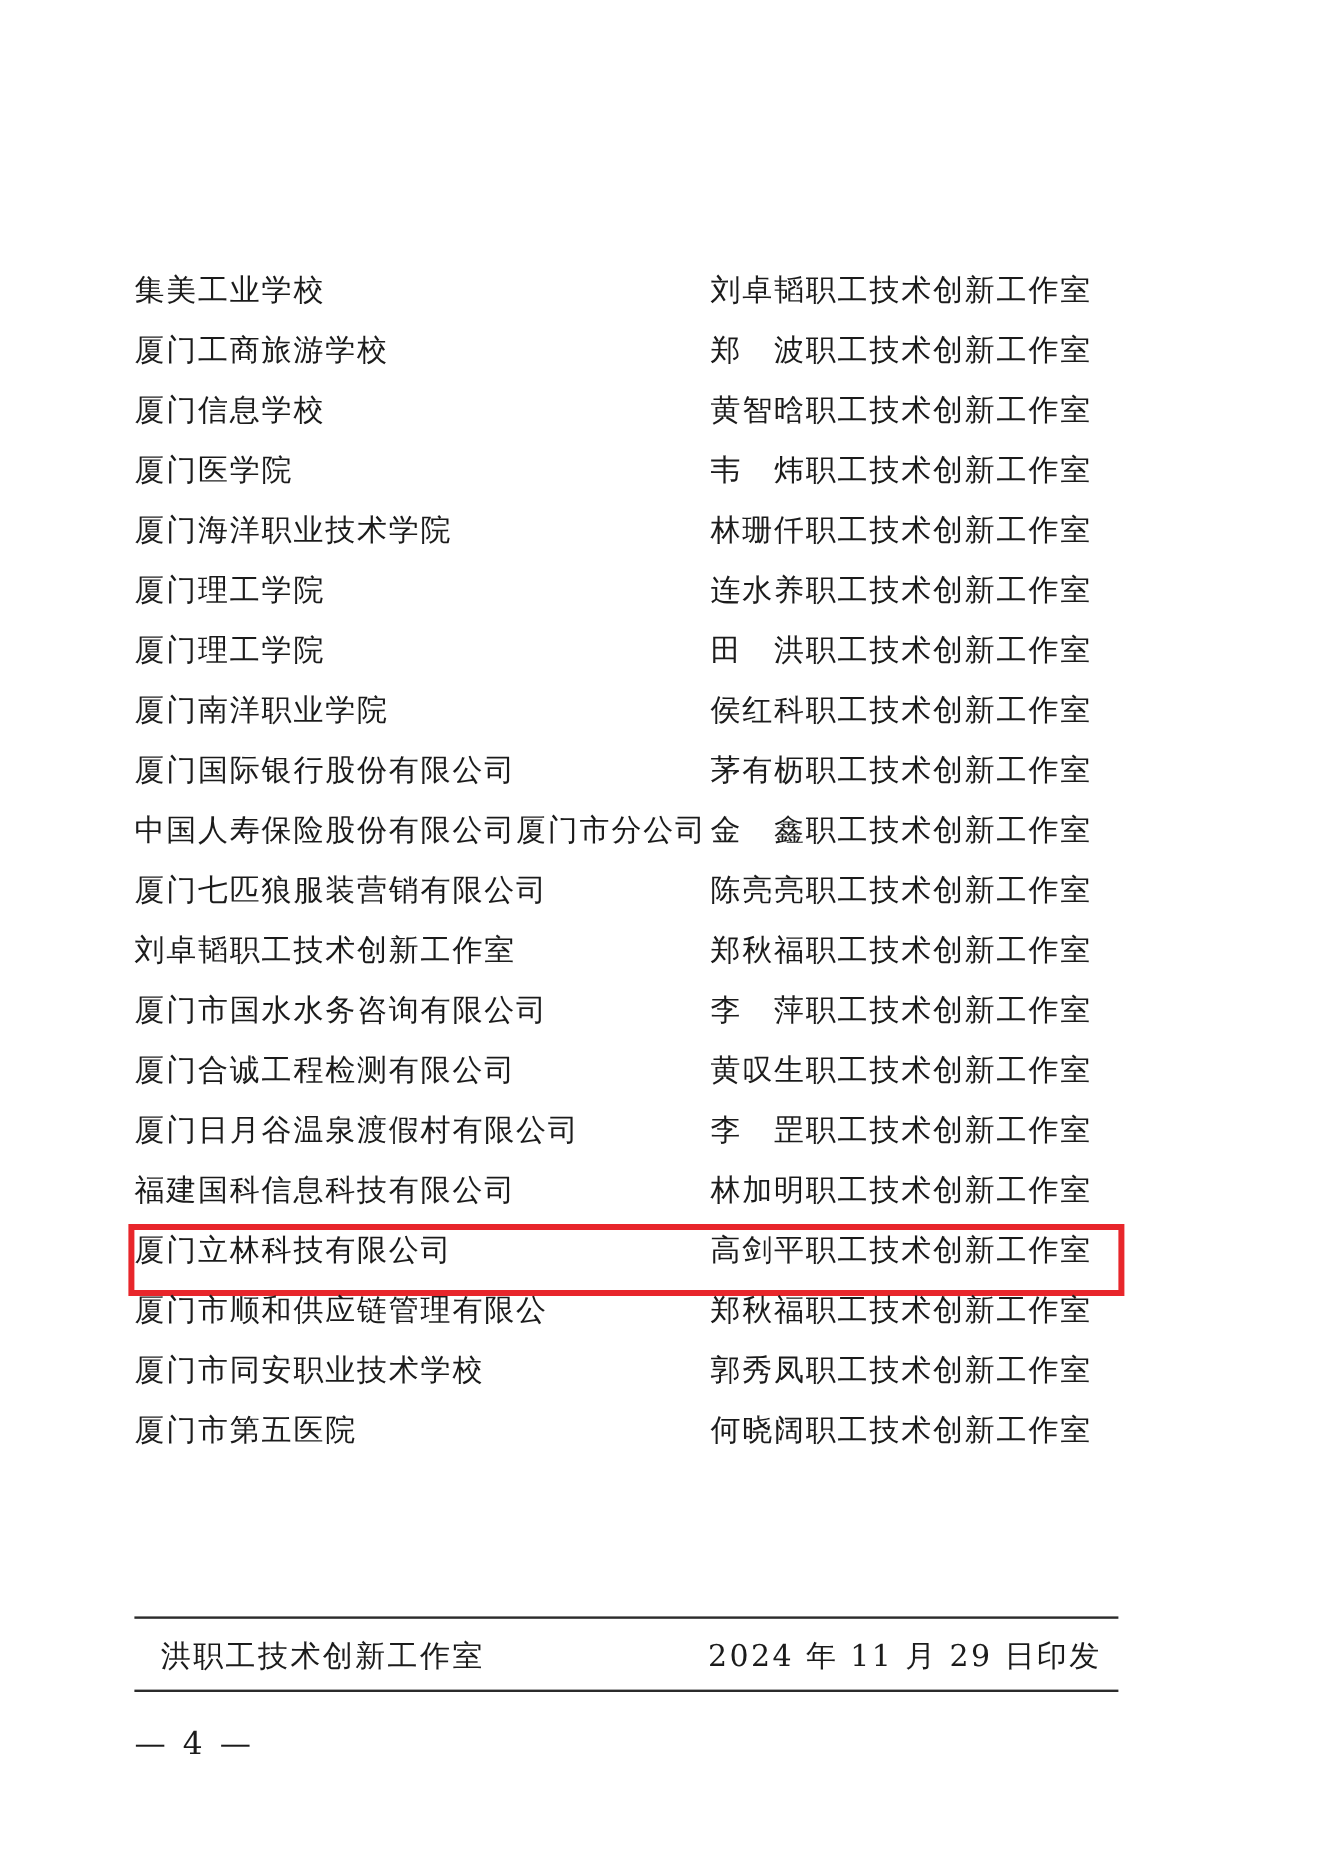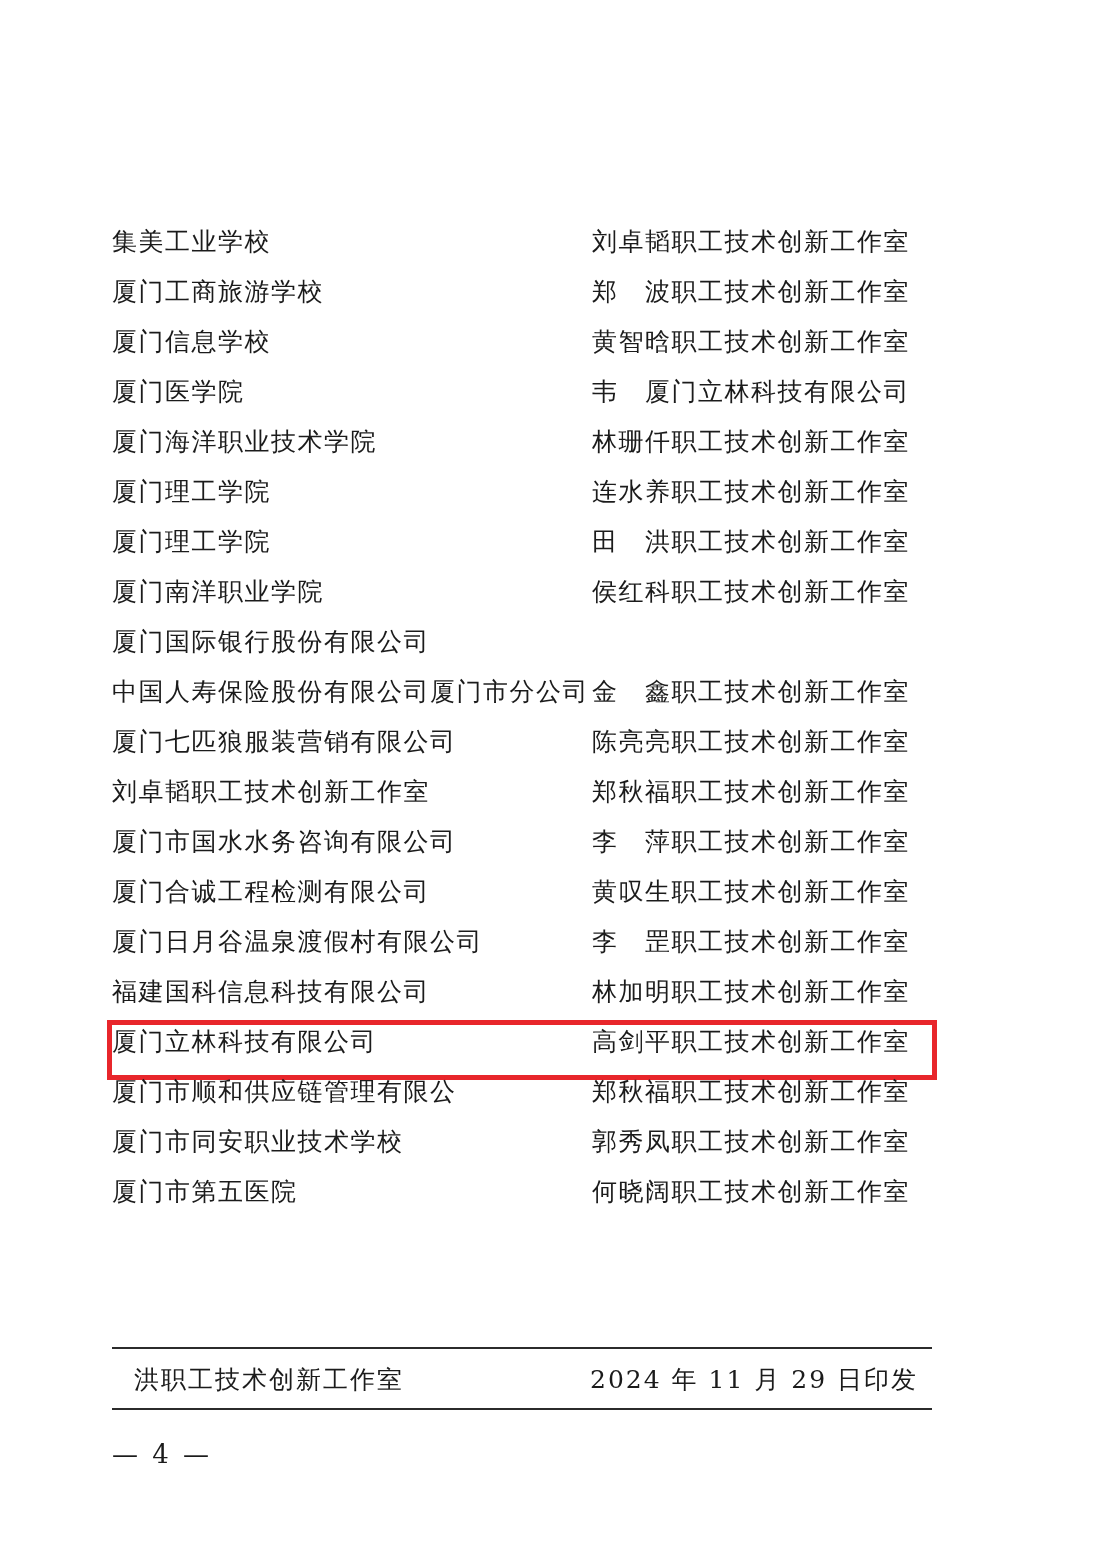--- a/index.html
+++ b/index.html
@@ -100,40 +100,41 @@
       <div class="row">
         <div class="col-org">厦门工商旅游学校</div>
         <div class="col-studio">郑　波职工技术创新工作室</div>
       </div>
       <div class="row">
         <div class="col-org">厦门信息学校</div>
         <div class="col-studio">黄智晗职工技术创新工作室</div>
       </div>
       <div class="row">
         <div class="col-org">厦门医学院</div>
-        <div class="col-studio">韦　厦门立林科技有限公司</div>
+        <div class="col-studio">韦　炜职工技术创新工作室</div>
       </div>
       <div class="row">
         <div class="col-org">厦门海洋职业技术学院</div>
         <div class="col-studio">林珊仟职工技术创新工作室</div>
       </div>
       <div class="row">
         <div class="col-org">厦门理工学院</div>
         <div class="col-studio">连水养职工技术创新工作室</div>
       </div>
       <div class="row">
         <div class="col-org">厦门理工学院</div>
         <div class="col-studio">田　洪职工技术创新工作室</div>
       </div>
       <div class="row">
         <div class="col-org">厦门南洋职业学院</div>
         <div class="col-studio">侯红科职工技术创新工作室</div>
       </div>
       <div class="row">
         <div class="col-org">厦门国际银行股份有限公司</div>
+        <div class="col-studio">茅有枥职工技术创新工作室</div>
       </div>
       <div class="row">
         <div class="col-org">中国人寿保险股份有限公司厦门市分公司</div>
         <div class="col-studio">金　鑫职工技术创新工作室</div>
       </div>
       <div class="row">
         <div class="col-org">厦门七匹狼服装营销有限公司</div>
         <div class="col-studio">陈亮亮职工技术创新工作室</div>
       </div>
       <div class="row">

